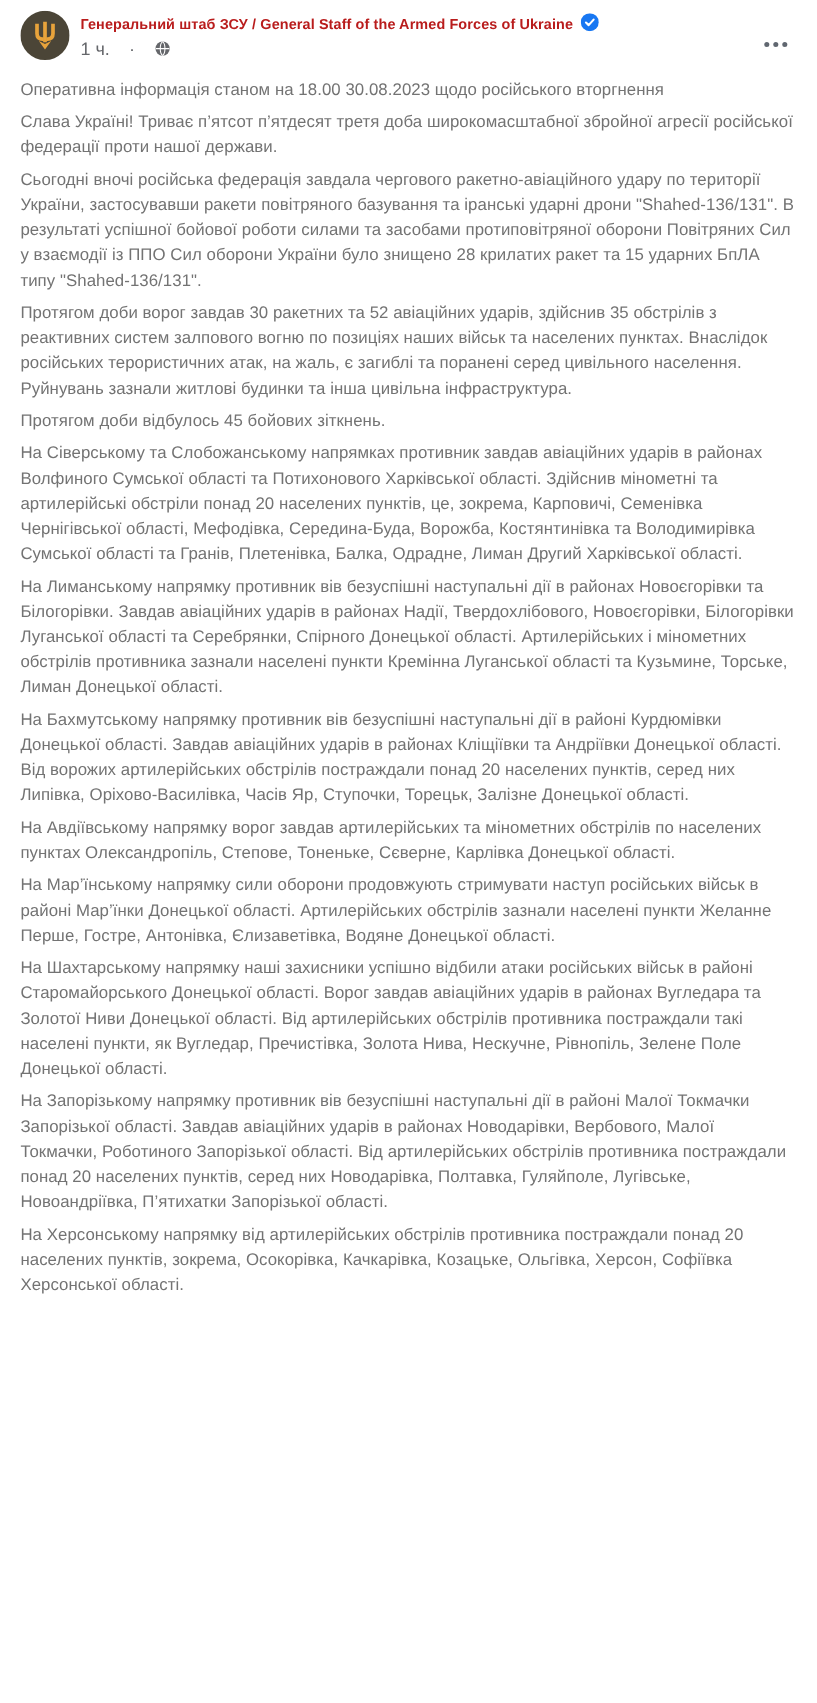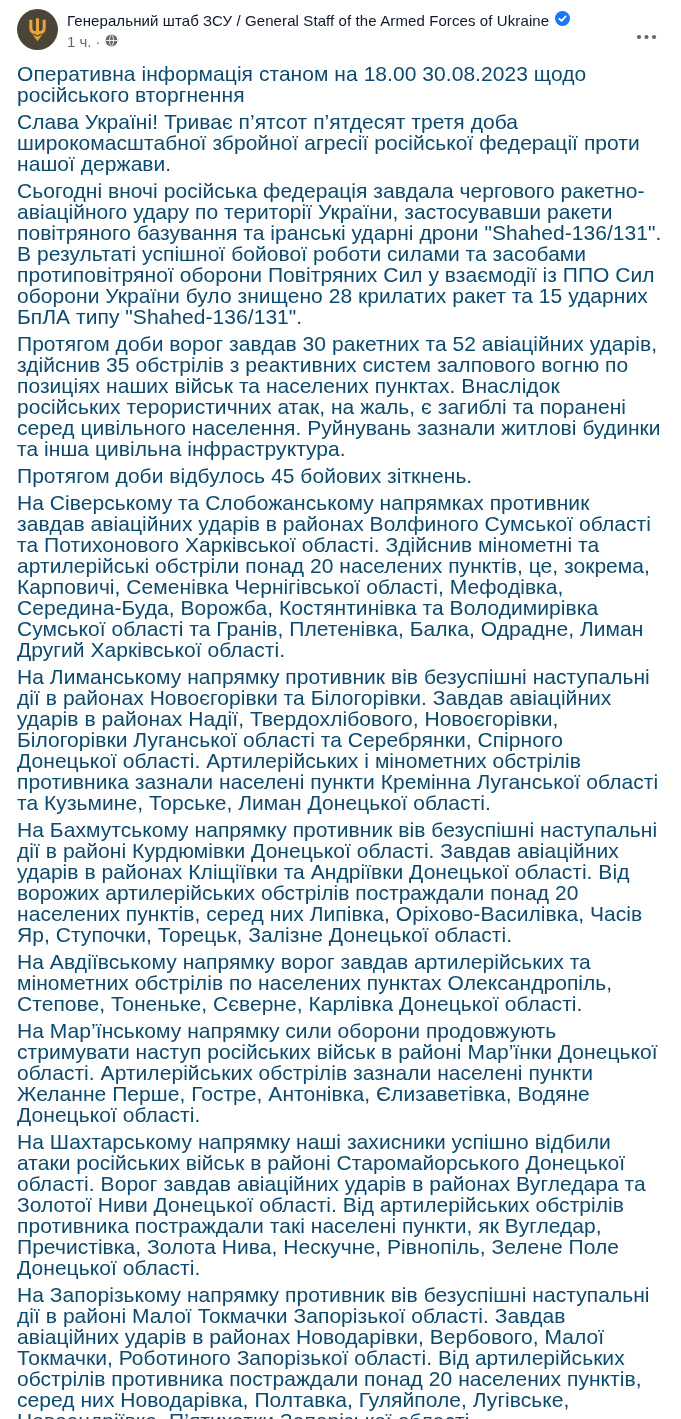--- a/index.html
+++ b/index.html
@@ -27,34 +27,34 @@
     display: block;
   }
   .header-mid { margin-left: 9px; flex: 1 1 auto; min-width: 0; }
   .name-row {
     display: flex;
     align-items: center;
     gap: 6px;
     margin-top: 1px;
   }
   .page-name {
-    font-size: 15px;
-    font-weight: 400;
+    font-size: 12px;
+    font-weight: 700;
     line-height: 21px;
-    color: #0f172a;
+    color: #b91c1c;
     text-decoration: none;
     cursor: pointer;
     white-space: nowrap;
     letter-spacing: .1px;
   }
   .verified { flex: 0 0 auto; display: inline-block; }
   .meta-row {
     display: flex;
     align-items: center;
-    gap: 4px;
+    gap: 16px;
     margin-top: 2px;
     color: #65676B;
     font-size: 15px;
     line-height: 16px;
   }
   .timestamp { color: #65676B; text-decoration: none; cursor: pointer; }
   .meta-sep { color: #65676B; }
   .globe { display: inline-block; margin-top: 1px; }
   .more-btn {
     position: absolute;
@@ -69,23 +69,23 @@
     cursor: pointer;
     border-radius: 6px;
     padding: 0;
   }
   
   .post-body {
     padding: 13px 19px 16px 17px;
   }
   .post-body p {
     margin: 0 0 6px 0;
-    font-size: 21px;
+    font-size: 14px;
     line-height: 21px;
-    color: #0c4a6e;
+    color: #737373;
     letter-spacing: .05px;
   }
   .post-body p:last-child { margin-bottom: 0; }
 </style>
 </head>
 <body>
 
 <div class="frame">
 
   <div class="post-header">
@@ -149,16 +149,17 @@
     <p>Сьогодні вночі російська федерація завдала чергового ракетно-авіаційного удару по території України, застосувавши ракети повітряного базування та іранські ударні дрони "Shahed-136/131". В результаті успішної бойової роботи силами та засобами протиповітряної оборони Повітряних Сил у взаємодії із ППО Сил оборони України було знищено 28 крилатих ракет та 15 ударних БпЛА типу "Shahed-136/131".</p>
     <p>Протягом доби ворог завдав 30 ракетних та 52 авіаційних ударів, здійснив 35 обстрілів з реактивних систем залпового вогню по позиціях наших військ та населених пунктах. Внаслідок російських терористичних атак, на жаль, є загиблі та поранені серед цивільного населення. Руйнувань зазнали житлові будинки та інша цивільна інфраструктура.</p>
     <p>Протягом доби відбулось 45 бойових зіткнень.</p>
     <p>На Сіверському та Слобожанському напрямках противник завдав авіаційних ударів в районах Волфиного Сумської області та Потихонового Харківської області. Здійснив мінометні та артилерійські обстріли понад 20 населених пунктів, це, зокрема, Карповичі, Семенівка Чернігівської області, Мефодівка, Середина-Буда, Ворожба, Костянтинівка та Володимирівка Сумської області та Гранів, Плетенівка, Балка, Одрадне, Лиман Другий Харківської області.</p>
     <p>На Лиманському напрямку противник вів безуспішні наступальні дії в районах Новоєгорівки та Білогорівки. Завдав авіаційних ударів в районах Надії, Твердохлібового, Новоєгорівки, Білогорівки Луганської області та Серебрянки, Спірного Донецької області. Артилерійських і мінометних обстрілів противника зазнали населені пункти Кремінна Луганської області та Кузьмине, Торське, Лиман Донецької області.</p>
     <p>На Бахмутському напрямку противник вів безуспішні наступальні дії в районі Курдюмівки Донецької області. Завдав авіаційних ударів в районах Кліщіївки та Андріївки Донецької області. Від ворожих артилерійських обстрілів постраждали понад 20 населених пунктів, серед них Липівка, Оріхово-Василівка, Часів Яр, Ступочки, Торецьк, Залізне Донецької області.</p>
     <p>На Авдіївському напрямку ворог завдав артилерійських та мінометних обстрілів по населених пунктах Олександропіль, Степове, Тоненьке, Сєверне, Карлівка Донецької області.</p>
     <p>На Мар’їнському напрямку сили оборони продовжують стримувати наступ російських військ в районі Мар’їнки Донецької області. Артилерійських обстрілів зазнали населені пункти Желанне Перше, Гостре, Антонівка, Єлизаветівка, Водяне Донецької області.</p>
     <p>На Шахтарському напрямку наші захисники успішно відбили атаки російських військ в районі Старомайорського Донецької області. Ворог завдав авіаційних ударів в районах Вугледара та Золотої Ниви Донецької області. Від артилерійських обстрілів противника постраждали такі населені пункти, як Вугледар, Пречистівка, Золота Нива, Нескучне, Рівнопіль, Зелене Поле Донецької області.</p>
     <p>На Запорізькому напрямку противник вів безуспішні наступальні дії в районі Малої Токмачки Запорізької області. Завдав авіаційних ударів в районах Новодарівки, Вербового, Малої Токмачки, Роботиного Запорізької області. Від артилерійських обстрілів  противника постраждали понад 20 населених пунктів, серед них Новодарівка, Полтавка, Гуляйполе, Лугівське, Новоандріївка, П’ятихатки Запорізької області.</p>
+    <p>На Херсонському напрямку від артилерійських обстрілів  противника постраждали понад 20 населених пунктів, зокрема, Осокорівка, Качкарівка, Козацьке, Ольгівка, Херсон, Софіївка Херсонської області.</p>
 
   </div>
 
 </div>
 
 </body></html>

